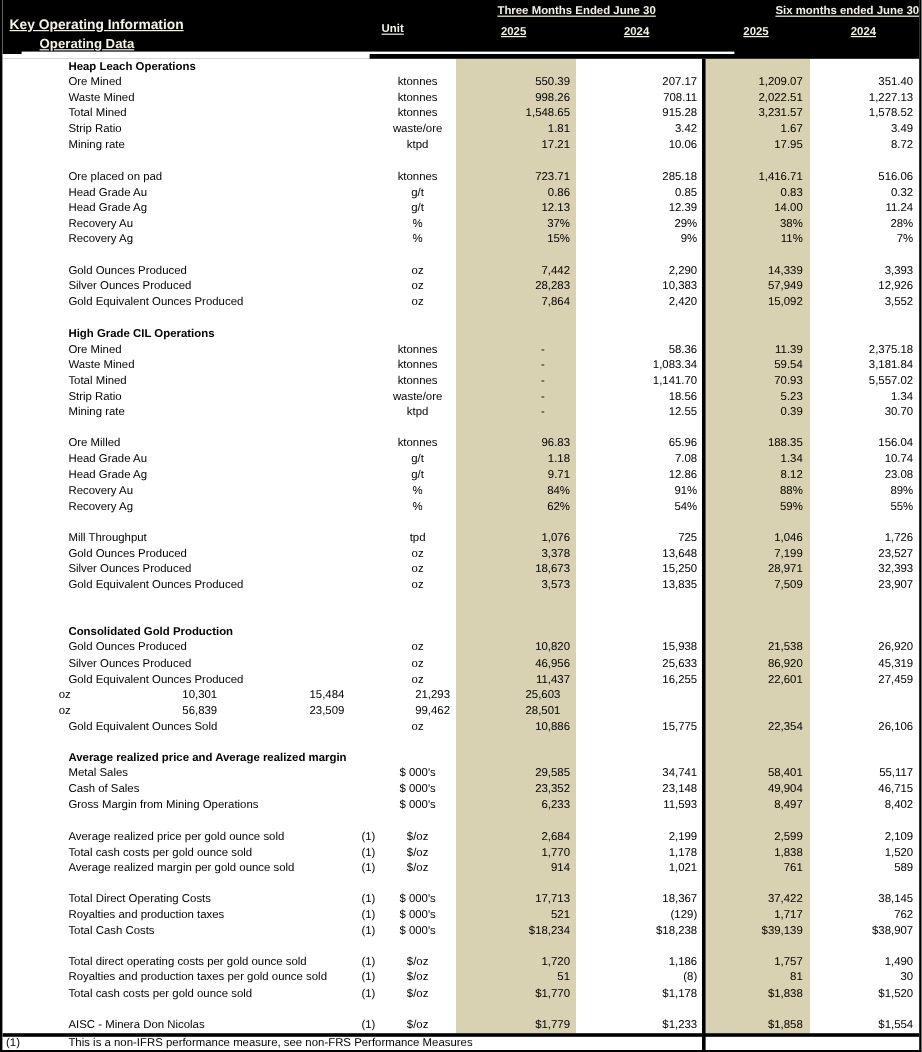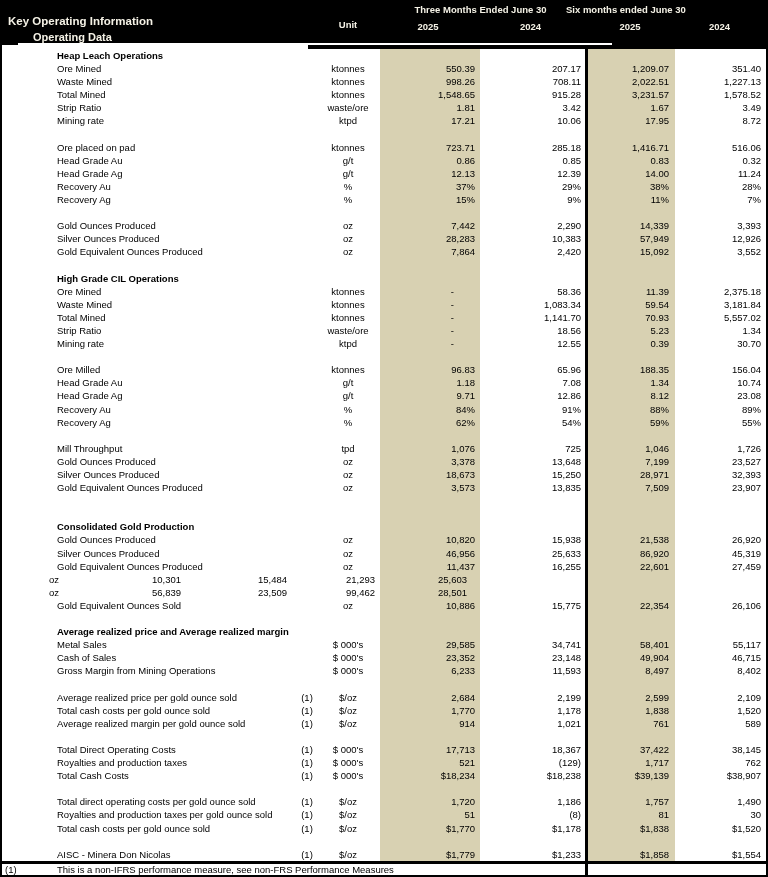--- a/index.html
+++ b/index.html
@@ -4,26 +4,26 @@
 <style>
   html,body{margin:0;padding:0;background:#888;}
   *{box-sizing:border-box;}
   .sheet{
     position:relative;width:768px;height:877px;margin:0 auto;
     background:#fff;border-left:2px solid #000;border-right:2px solid #000;border-bottom:2px solid #000;
     font-family:"Liberation Sans", sans-serif;color:#000;overflow:hidden;
   }
   
   .hdr{position:absolute;left:0;top:0;width:100%;height:49px;background:#000;z-index:1;}
-  .hdr .t{position:absolute;color:#f5f2e6;font-weight:bold;white-space:nowrap;}
+  .hdr .t{position:absolute;color:#f5f2e6;font-weight:bold;white-space:nowrap;text-decoration:underline;}
   .hdr-title{left:6px;top:15px;font-size:11.5px;}
   .hdr-sub{left:31px;top:31px;font-size:11px;}
-  .hdr-unit{left:316px;top:19px;width:60px;text-align:center;font-size:9.5px;}
+  .hdr-unit{left:316px;top:19px;width:60px;text-align:left;font-size:9.5px;}
   .grp1{left:376px;top:4px;width:205px;text-align:center;font-size:9.5px;}
-  .grp2{left:564px;top:4px;width:180px;text-align:left;font-size:9.5px;}
+  .grp2{left:584px;top:4px;width:180px;text-align:right;font-size:9.5px;}
   .yr-a{left:376px;top:21px;width:100px;text-align:center;font-size:9.5px;}
   .yr-b{left:476px;top:21px;width:105px;text-align:center;font-size:9.5px;}
   .yr-c{left:584px;top:21px;width:88px;text-align:center;font-size:9.5px;}
   .yr-d{left:671px;top:21px;width:93px;text-align:center;font-size:9.5px;}
   .hdr-underline{position:absolute;left:16px;top:43px;width:594px;height:2px;background:#fff;}
   .hdr-step{position:absolute;left:0px;top:45px;width:306px;height:4px;background:#fff;}
   
   .tan{position:absolute;top:49px;height:812px;z-index:0;}
   .tan-a{left:378px;width:100px;}
   .tan-c{left:586px;width:87px;}

